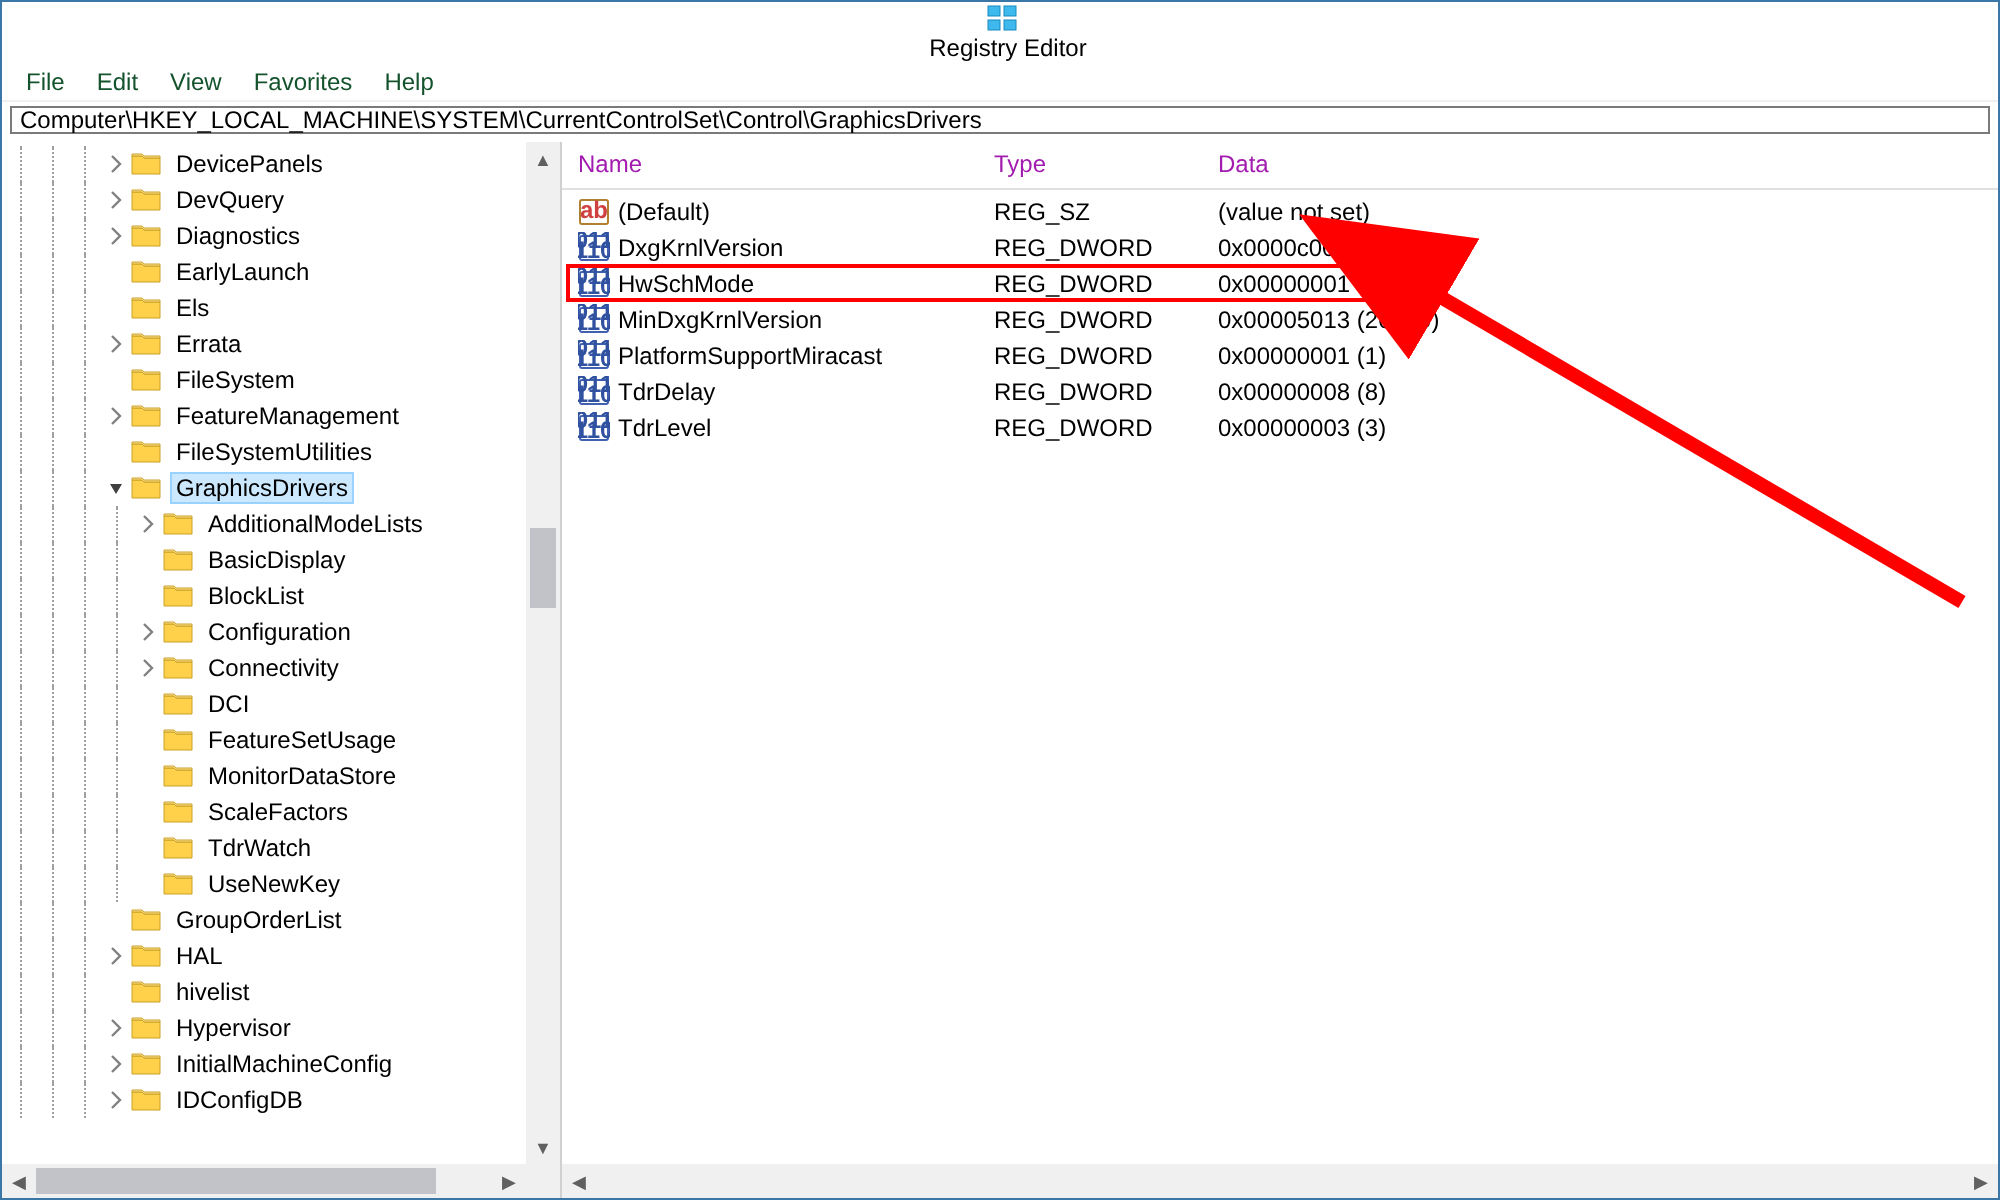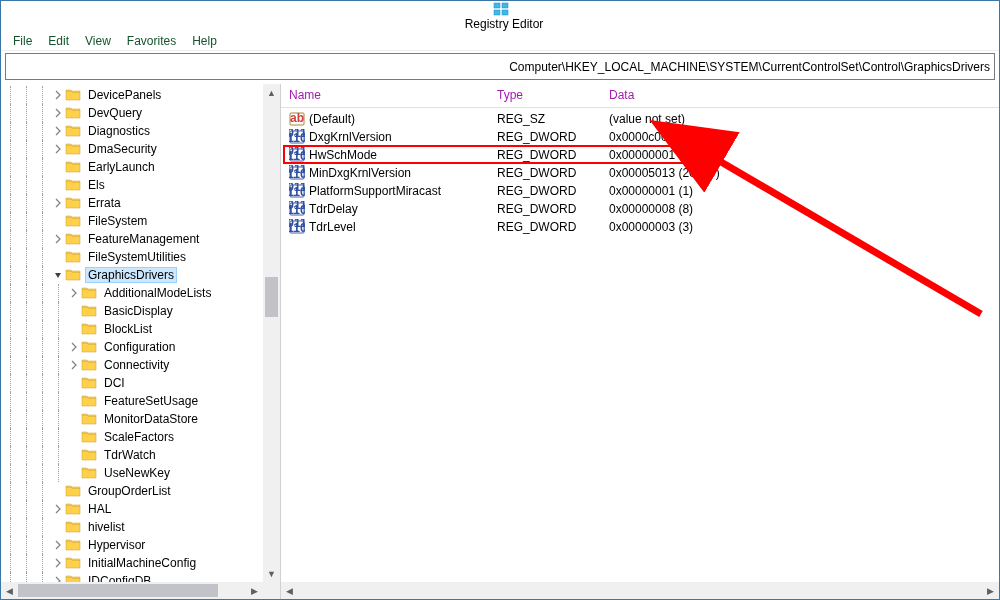--- a/index.html
+++ b/index.html
@@ -5,21 +5,21 @@
 * { box-sizing: border-box; margin: 0; padding: 0; font-family: "Segoe UI", Tahoma, sans-serif; font-size: 12px; }
 html, body { width: 1000px; height: 600px; overflow: hidden; background: #fff; }
 .window { width: 1000px; height: 600px; border: 1px solid #3a76a6; display: flex; flex-direction: column; background: #fff; }
 .titlebar { height: 30px; display: flex; align-items: center; padding-left: 8px; background: #fff; flex-direction: column; }
 .titlebar .app-icon { width: 16px; height: 16px; margin-right: 6px; display: inline-flex; align-items: center; justify-content: center; }
 .titlebar .title { flex: 1; color: #000; }
 .win-controls { display: flex; height: 100%; }
 .win-btn { width: 46px; height: 100%; display: flex; align-items: center; justify-content: center; color: #555; }
 .menubar { height: 20px; display: flex; align-items: center; padding: 0 4px; background: #fff; border-bottom: 1px solid #f0f0f0; }
 .menu-item { padding: 2px 8px; color: #14532d; }
-.addressbar { height: 27px; display: flex; align-items: center; margin: 2px 4px 4px 4px; border: 1px solid #7a7a7a; background: #fff; padding: 0 4px; justify-content: flex-end; }
+.addressbar { height: 14px; display: flex; align-items: center; margin: 2px 4px 4px 4px; border: 1px solid #7a7a7a; background: #fff; padding: 0 4px; }
 .address-text { white-space: nowrap; overflow: hidden; }
 .content { flex: 1; display: flex; min-height: 0; position: relative; }
 .tree-pane { width: 280px; border-right: 1px solid #d0d0d0; overflow: hidden; position: relative; }
 .tree-scroll { position: absolute; inset: 0; right: 17px; bottom: 17px; overflow: hidden; }
 .tree { padding: 2px 0 2px 2px; }
 .tree-row { display: flex; align-items: center; height: 18px; white-space: nowrap; }
 .expander { width: 14px; height: 14px; display: inline-flex; align-items: center; justify-content: center; color: #666; font-size: 10px; }
 .expander.open { color: #000; }
 .vline { display: inline-block; width: 16px; height: 18px; position: relative; }
 .vline::before { content: ""; position: absolute; left: 7px; top: 0; bottom: 0; border-left: 1px dotted #a0a0a0; }
@@ -152,37 +152,20 @@
                   <path d="M1 3 L1 12 L15 12 L15 4 L7 4 L6 3 Z" fill="#ffd04a" stroke="#c9a227" stroke-width="0.5"></path>
                   <path d="M1 3 L6 3 L7 4 L15 4 L15 3 L7 3 L6 2 L1 2 Z" fill="#ffe08a" stroke="#c9a227" stroke-width="0.5"></path>
                 </svg>
               </span>
               <span class="tree-label">Diagnostics</span>
             </div>
             <div class="tree-row">
               <span class="vline"></span>
               <span class="vline"></span>
               <span class="vline"></span>
-              <span class="expander ">
-                <svg width="10" height="10" viewBox="0 0 10 10">
-                  <path d="M3 1 L7 5 L3 9" fill="none" stroke="#808080" stroke-width="1.2"></path>
-                </svg>
-              </span>
-              <span class="folder-icon">
-                <svg width="16" height="14" viewBox="0 0 16 14">
-                  <path d="M1 3 L1 12 L15 12 L15 4 L7 4 L6 3 Z" fill="#ffd04a" stroke="#c9a227" stroke-width="0.5"></path>
-                  <path d="M1 3 L6 3 L7 4 L15 4 L15 3 L7 3 L6 2 L1 2 Z" fill="#ffe08a" stroke="#c9a227" stroke-width="0.5"></path>
-                </svg>
-              </span>
-              <span class="tree-label">DmaSecurity</span>
-            </div>
-            <div class="tree-row">
-              <span class="vline"></span>
-              <span class="vline"></span>
-              <span class="vline"></span>
               <span class="expander "></span>
               <span class="folder-icon">
                 <svg width="16" height="14" viewBox="0 0 16 14">
                   <path d="M1 3 L1 12 L15 12 L15 4 L7 4 L6 3 Z" fill="#ffd04a" stroke="#c9a227" stroke-width="0.5"></path>
                   <path d="M1 3 L6 3 L7 4 L15 4 L15 3 L7 3 L6 2 L1 2 Z" fill="#ffe08a" stroke="#c9a227" stroke-width="0.5"></path>
                 </svg>
               </span>
               <span class="tree-label">EarlyLaunch</span>
             </div>
             <div class="tree-row">

